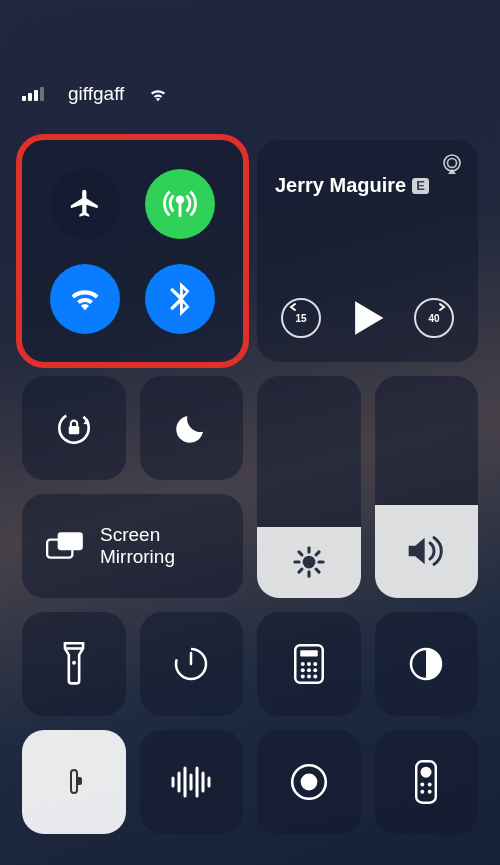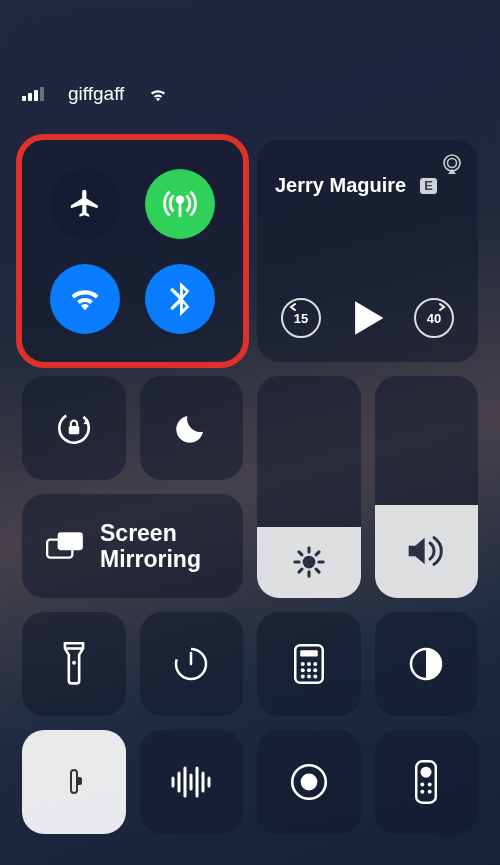--- a/index.html
+++ b/index.html
@@ -34,30 +34,30 @@
   .conn{grid-column:span 2;grid-row:span 2;display:grid;grid-template-columns:1fr 1fr;grid-template-rows:1fr 1fr;gap:0;padding:16px;box-sizing:border-box;}
   .highlight{position:absolute;inset:-6px;border:6px solid #e0302a;border-radius:28px;pointer-events:none;}
   .circle{width:70px;height:70px;border-radius:50%;display:flex;align-items:center;justify-content:center;margin:auto;}
   .c-dark{background:rgba(20,28,50,0.85);}
   .c-green{background:#30d158;}
   .c-blue{background:#0a7cff;}
   
   .media{grid-column:span 2;grid-row:span 2;flex-direction:column;align-items:stretch;padding:16px 18px;box-sizing:border-box;display:flex;justify-content:space-between;}
   .airplay{position:absolute;top:12px;right:14px;opacity:0.9}
   .media-txt{margin-top:18px;}
-  .media-title{display:flex;align-items:center;gap:14px;font-size:20px;font-weight:600;color:#fff;white-space:nowrap;overflow:hidden;}
+  .media-title{display:flex;align-items:center;gap:6px;font-size:20px;font-weight:600;color:#fff;white-space:nowrap;overflow:hidden;}
   .ebadge{background:#cfd2d8;color:#3a3f4a;font-size:13px;font-weight:800;border-radius:3px;padding:0 4px;line-height:16px;}
   .media-sub{color:rgba(255,255,255,0.55);font-size:18px;white-space:nowrap;overflow:hidden;text-overflow:ellipsis;margin-top:2px;}
   .media-ctrl{display:flex;align-items:center;justify-content:space-between;padding:0 6px;margin-bottom:8px;}
-  .skip{width:36px;height:36px;border:2px solid rgba(255,255,255,0.85);border-radius:50%;display:flex;align-items:center;justify-content:center;font-size:13px;font-weight:600;color:#fff;position:relative;}
+  .skip{width:36px;height:36px;border:2px solid rgba(255,255,255,0.85);border-radius:50%;display:flex;align-items:center;justify-content:center;font-size:10px;font-weight:600;color:#fff;position:relative;}
   .skip svg{position:absolute;}
   .play svg{display:block}
   
   .mirror{grid-column:span 2;justify-content:flex-start;padding-left:22px;gap:14px;}
-  .mirror-txt{font-size:23px;line-height:1.15;font-weight:bold;}
+  .mirror-txt{font-size:19px;line-height:1.15;}
   
   .slider{grid-row:span 2;background:rgba(18,25,45,0.55);border-radius:22px;position:relative;overflow:hidden;display:flex;flex-direction:column;justify-content:flex-end;}
   .slider-fill{background:rgba(255,255,255,0.85);width:100%;display:flex;align-items:center;justify-content:center;}
   
   .ico{color:#fff;}
   .ico svg{display:block}
   .lp-batt{width:48px;height:22px;border:2px solid #333;border-radius:6px;padding:2px;box-sizing:border-box;position:relative;}
   .lp-batt::after{content:"";position:absolute;right:-6px;top:6px;width:4px;height:8px;background:#333;border-radius:0 2px 2px 0;}
   .lp-fill{height:100%;width:34%;background:#ffcc00;border-radius:2px;}
 </style>

